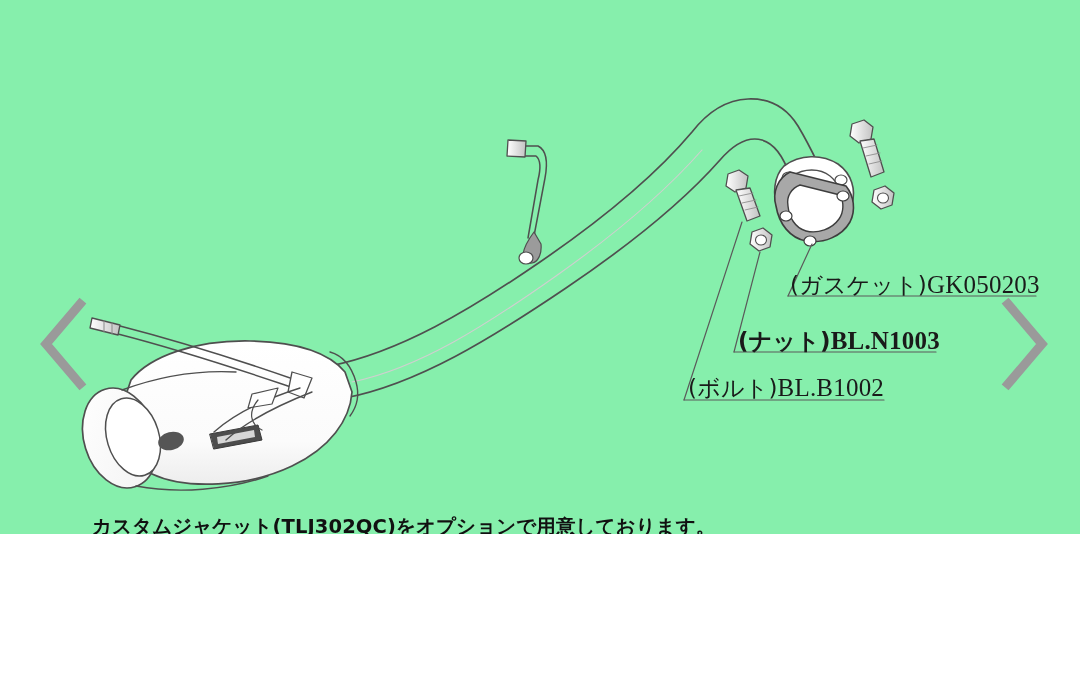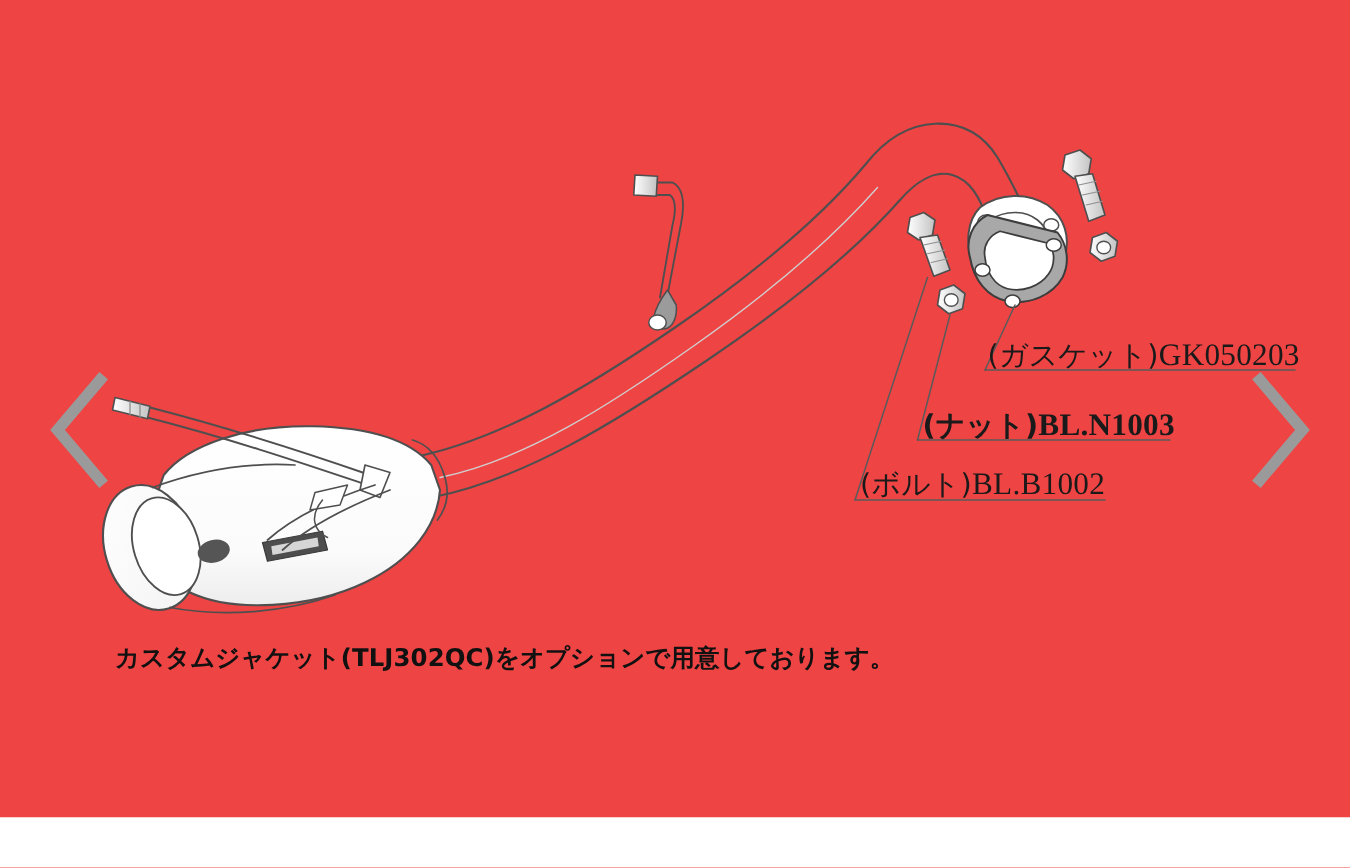--- a/index.html
+++ b/index.html
@@ -6,22 +6,22 @@
     margin: 0;
     padding: 0;
     background: #ffffff;
   }
   body {
     font-family: "Liberation Serif", "DejaVu Serif", serif;
   }
   #stage {
     position: relative;
     width: 1080px;
-    height: 654px;
-    background: #ef4444;
+    height: 534px;
+    background: #86efac;
     overflow: hidden;
   }
   
   .nav-chevron {
     position: absolute;
     top: 296px;
     width: 56px;
     height: 96px;
     cursor: pointer;
   }

